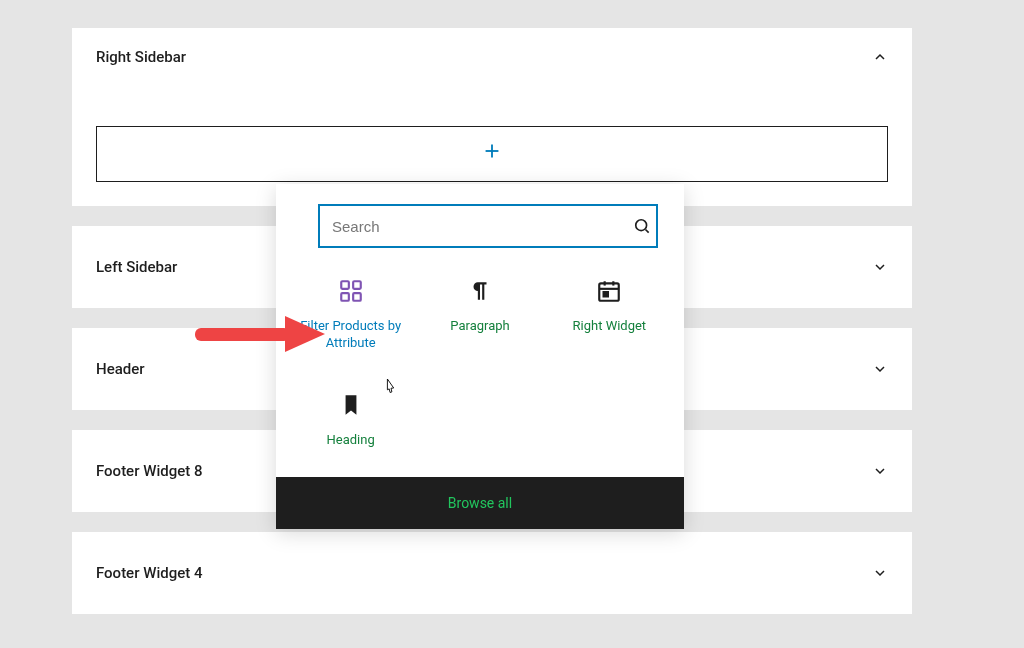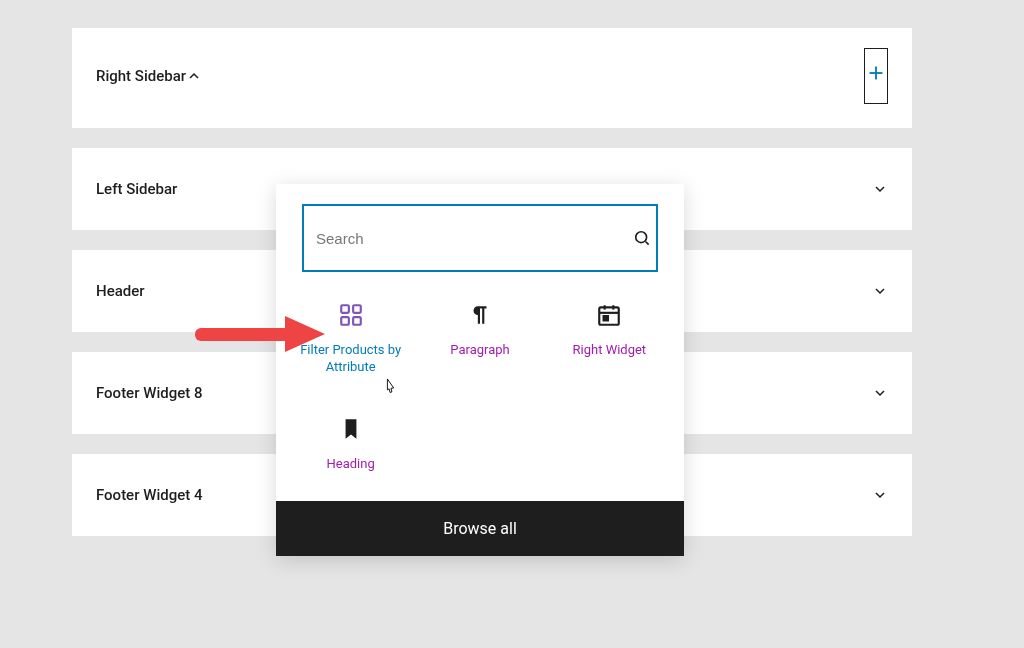--- a/index.html
+++ b/index.html
@@ -23,21 +23,21 @@
     margin-bottom: 20px;
     padding: 32px 24px;
     display: flex;
     align-items: center;
     justify-content: space-between;
     font-size: 15px;
     color: #1e1e1e;
     font-weight: 500;
   }
   .panel.expanded {
-    flex-direction: row;
+    flex-direction: column;
     align-items: stretch;
     padding: 20px 24px 24px 24px;
     gap: 60px;
   }
   .panel.expanded .panel-header {
     display: flex;
     align-items: center;
     justify-content: space-between;
   }
   .add-block-area {
@@ -69,24 +69,25 @@
     background: #fff;
     box-shadow: 0 4px 20px rgba(0,0,0,0.15);
     display: flex;
     flex-direction: column;
   }
   .search-wrap {
     padding: 20px 26px 10px 26px;
   }
   .search-box {
     border: 2px solid #007cba;
-    height: 68px;
+    height: 44px;
     display: flex;
     align-items: center;
     padding: 0 4px 0 12px;
+    margin-left: 16px;
   }
   .search-input {
     flex: 1;
     border: none;
     outline: none;
     font-size: 15px;
     color: #555;
     background: transparent;
   }
   .search-input::placeholder { color: #777; }
@@ -96,43 +97,43 @@
     grid-template-columns: repeat(3, 1fr);
     padding: 14px 10px 22px 10px;
     row-gap: 28px;
   }
   .block-item {
     display: flex;
     flex-direction: column;
     align-items: center;
     gap: 14px;
     font-size: 13px;
-    color: #a21caf;
+    color: #15803d;
     text-align: center;
     cursor: pointer;
     padding: 6px 4px;
     position: relative;
   }
   .block-item .bicon {
     width: 26px;
     height: 26px;
     display: flex;
     align-items: center;
     justify-content: center;
   }
   .block-item .bicon svg { width: 100%; height: 100%; }
   .block-item.active { color: #007cba; }
   .block-item.active .label { color: #007cba; }
   .block-item .label { line-height: 1.3; max-width: 110px; }
   .browse-all {
     background: #1e1e1e;
-    color: #ffffff;
+    color: #22c55e;
     text-align: center;
     padding: 18px;
-    font-size: 16px;
+    font-size: 14px;
     cursor: pointer;
   }
 
   
   .arrow-annot {
     position: absolute;
     left: 195px;
     top: 314px;
     width: 130px;
     height: 40px;

